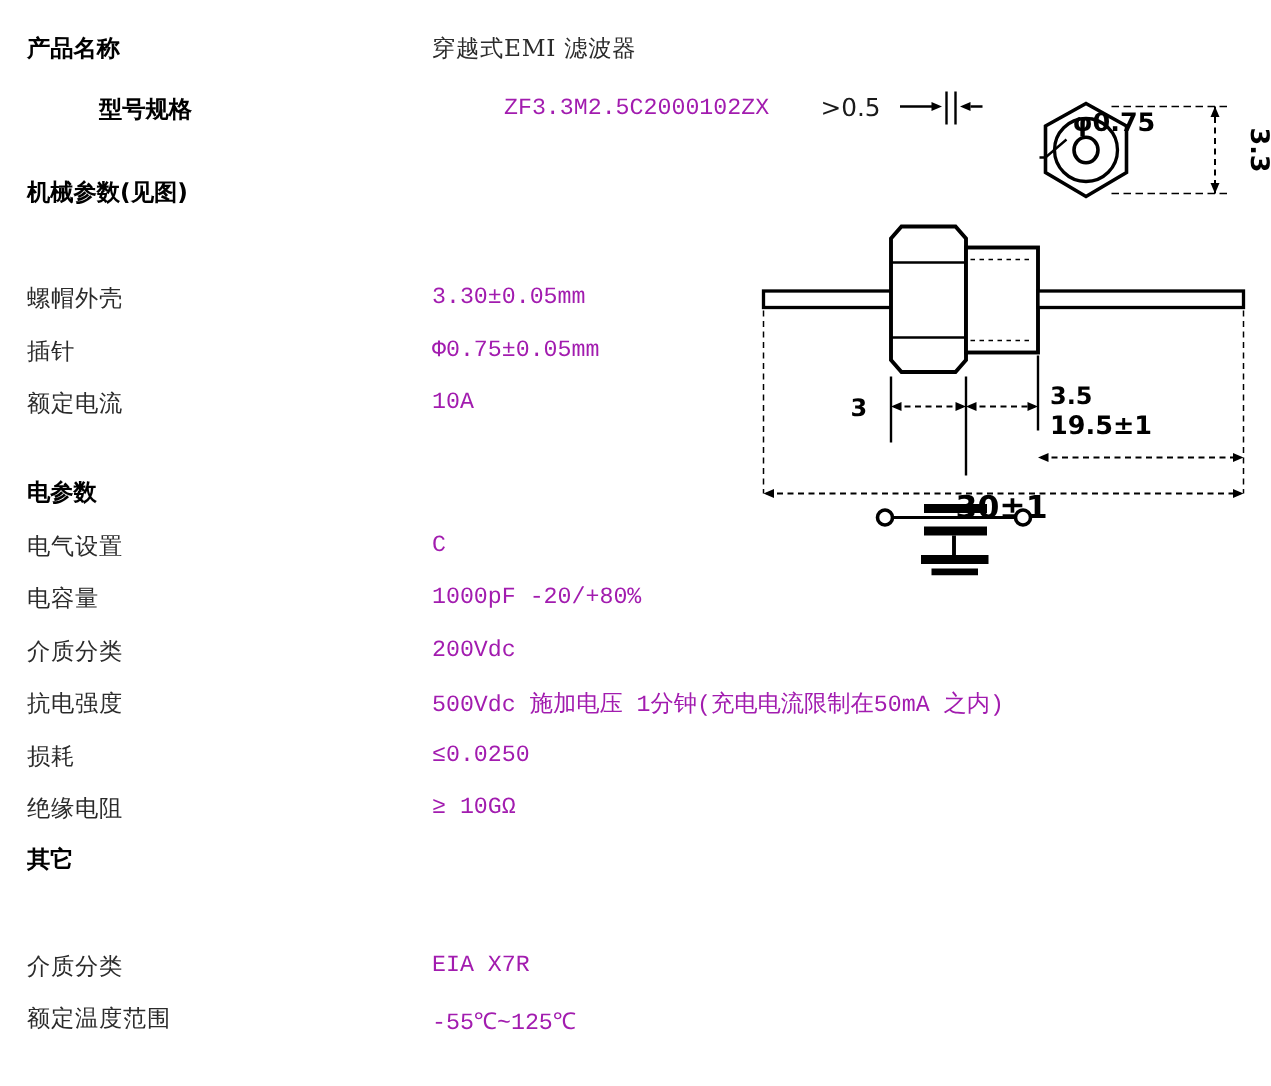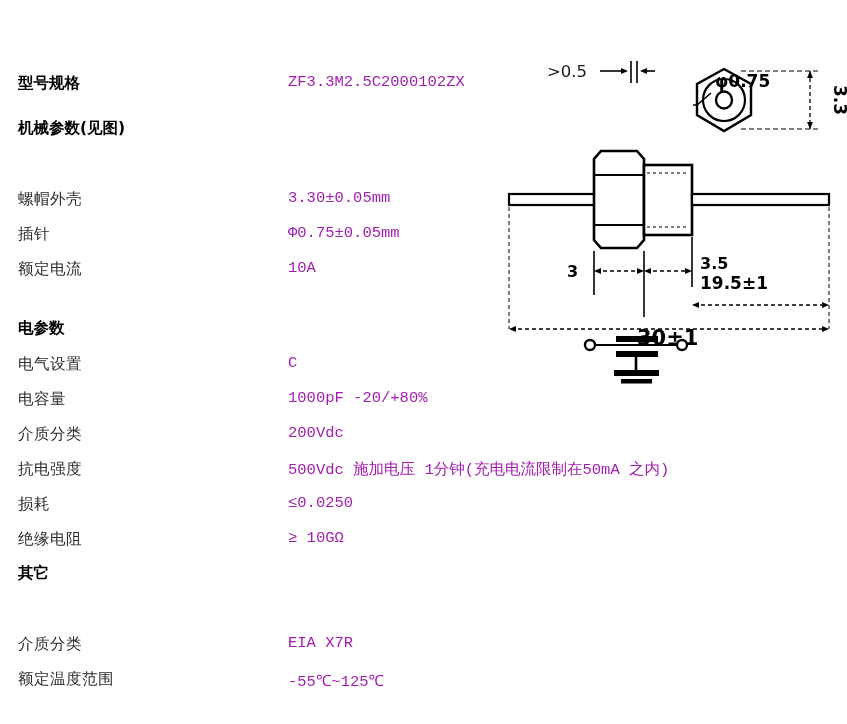--- a/index.html
+++ b/index.html
@@ -83,21 +83,25 @@
   }
   .dim-text-light {
     font-family: "DejaVu Sans", "Liberation Sans", sans-serif;
     fill: #1a1a1a;
   }
 </style>
 </head>
 <body>
 
 <div id="spec-sheet">
-    <div class="spec-row" style="top: 73px;">
+    <div class="spec-row" style="top: 22px;">
+      <div class="spec-label heading">产品名称</div>
+      <div class="spec-value cjk">穿越式EMI 滤波器</div>
+    </div>
+    <div class="spec-row" style="top: 63px; margin-left: 48px;">
       <div class="spec-label heading">型号规格</div>
       <div class="spec-value">ZF3.3M2.5C2000102ZX</div>
     </div>
     <div class="spec-row" style="top: 118px;">
       <div class="spec-label heading">机械参数(见图)</div>
     </div>
     <div class="spec-row" style="top: 189px;">
       <div class="spec-label">螺帽外壳</div>
       <div class="spec-value">3.30±0.05mm</div>
     </div>

